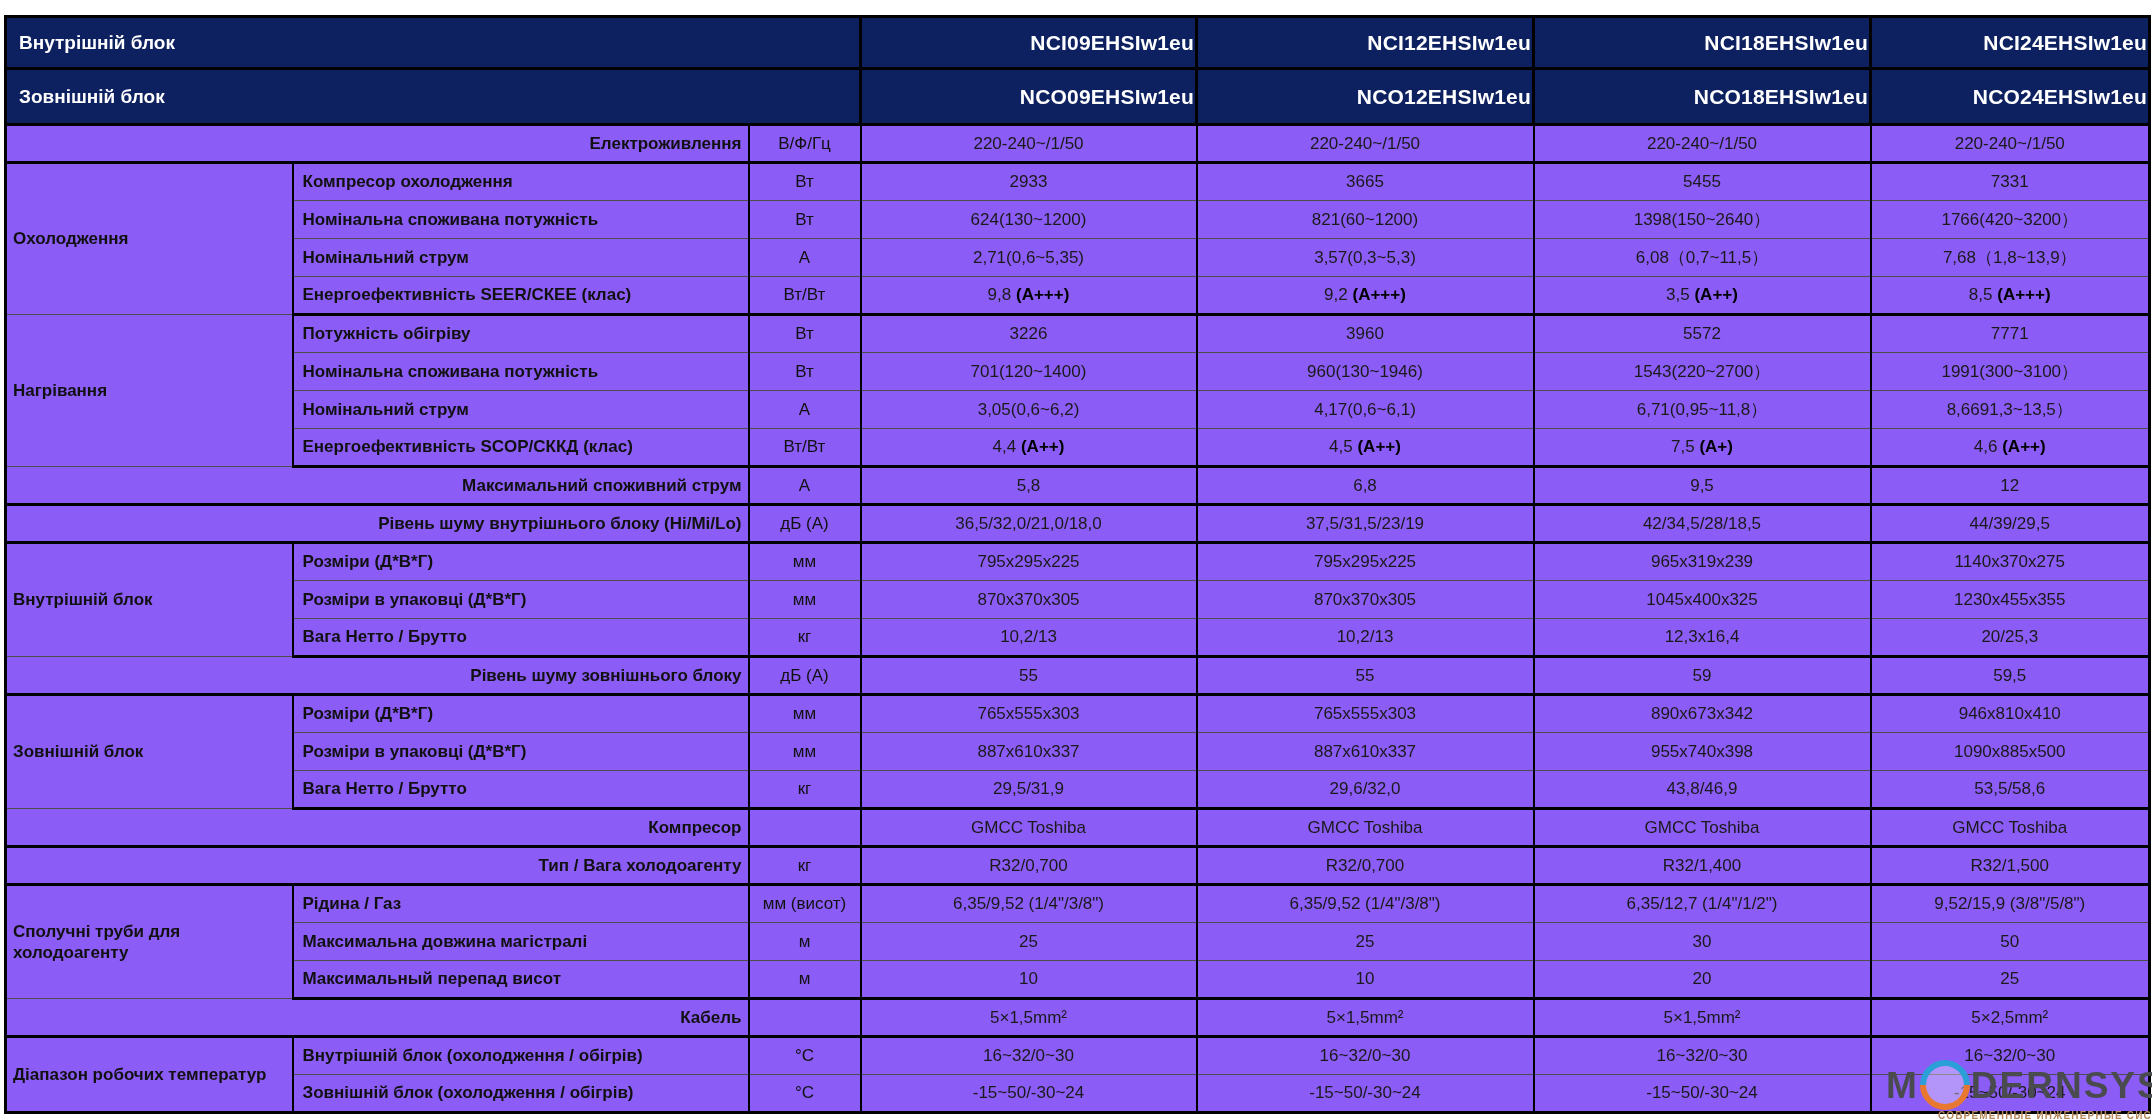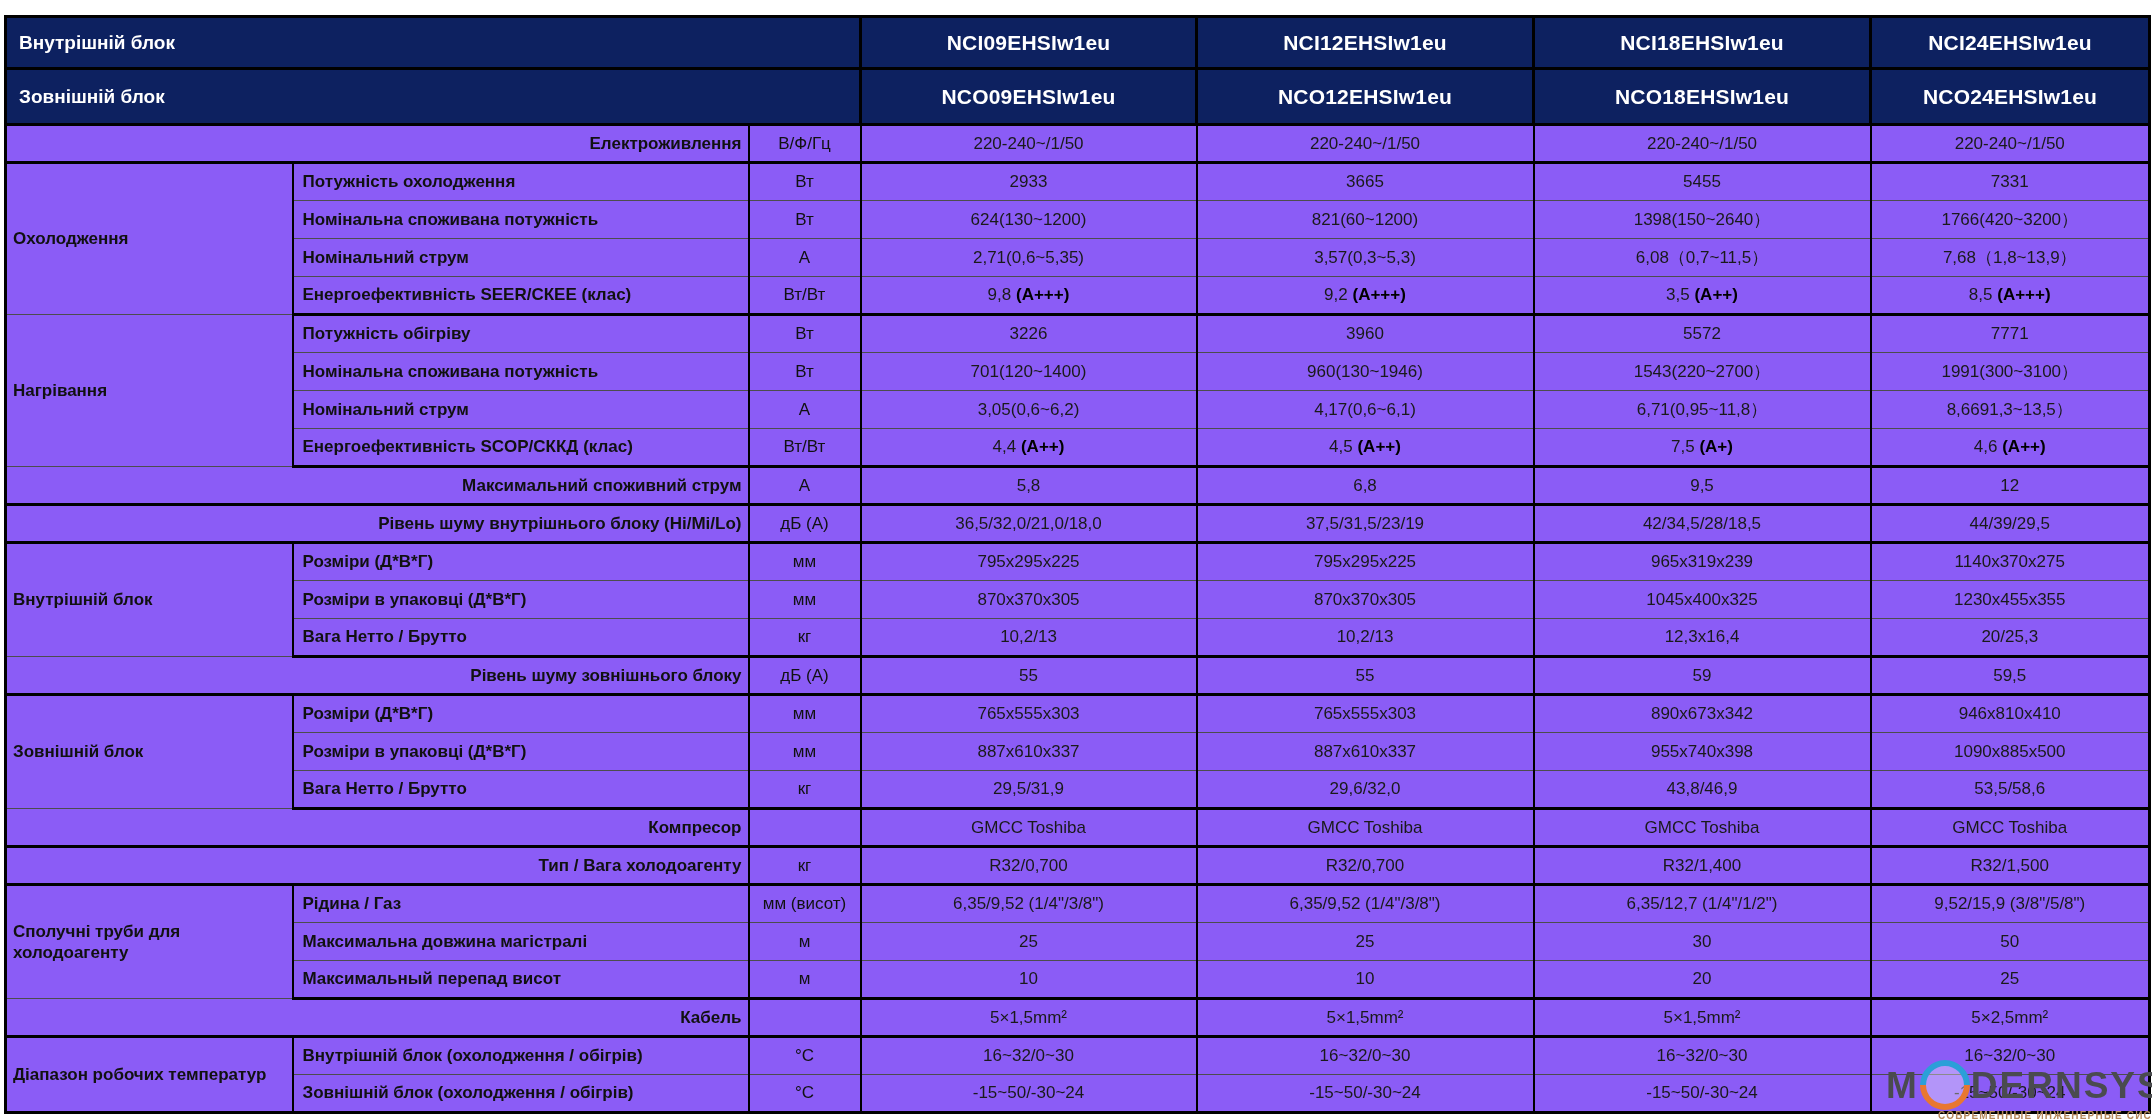--- a/index.html
+++ b/index.html
@@ -15,21 +15,21 @@
   }
   
   thead tr.h1{height:52px;}
   thead tr.h2{height:56px;}
   thead td{
     background:#0d2160;color:#fff;font-weight:bold;
     border:3px solid #000;vertical-align:middle;
   }
   thead td.hl{font-size:19px;text-align:left;padding-left:12px;border-bottom:2px solid #0a194a;}
   thead tr.h1 td.hl{border-bottom:2px solid #0a194a;}
-  thead td.mh{font-size:21px;text-align:center;letter-spacing:0.2px;}
+  thead td.mh{font-size:21px;text-align:right;letter-spacing:0.2px;}
   thead tr.h2 td{border-bottom:3px solid #000;}
   
   tbody tr{height:38px;}
   tbody td{
     border-left:2px solid #000;border-right:2px solid #000;
     border-top:1px solid #4d4d4d;border-bottom:1px solid #4d4d4d;
     vertical-align:middle;padding:0 6px;overflow:hidden;white-space:nowrap;
   }
   tbody tr.se td{border-bottom:3px solid #000;}
   td.grp{font-weight:bold;font-size:17px;text-align:left;white-space:normal;line-height:1.25;}
@@ -84,21 +84,21 @@
       <td class="lbl" colspan="2">Електроживлення</td>
       <td class="unit">В/Ф/Гц</td>
       <td class="val">220-240~/1/50</td>
       <td class="val">220-240~/1/50</td>
       <td class="val">220-240~/1/50</td>
       <td class="val">220-240~/1/50</td>
     </tr>
 
     <tr>
       <td class="grp" rowspan="4">Охолодження</td>
-      <td class="sub">Потужність охолодження</td>
+      <td class="sub">Компресор охолодження</td>
       <td class="unit">Вт</td>
       <td class="val">2933</td>
       <td class="val">3665</td>
       <td class="val">5455</td>
       <td class="val">7331</td>
     </tr>
     <tr>
       <td class="sub">Номінальна споживана потужність</td>
       <td class="unit">Вт</td>
       <td class="val">624(130~1200)</td>

